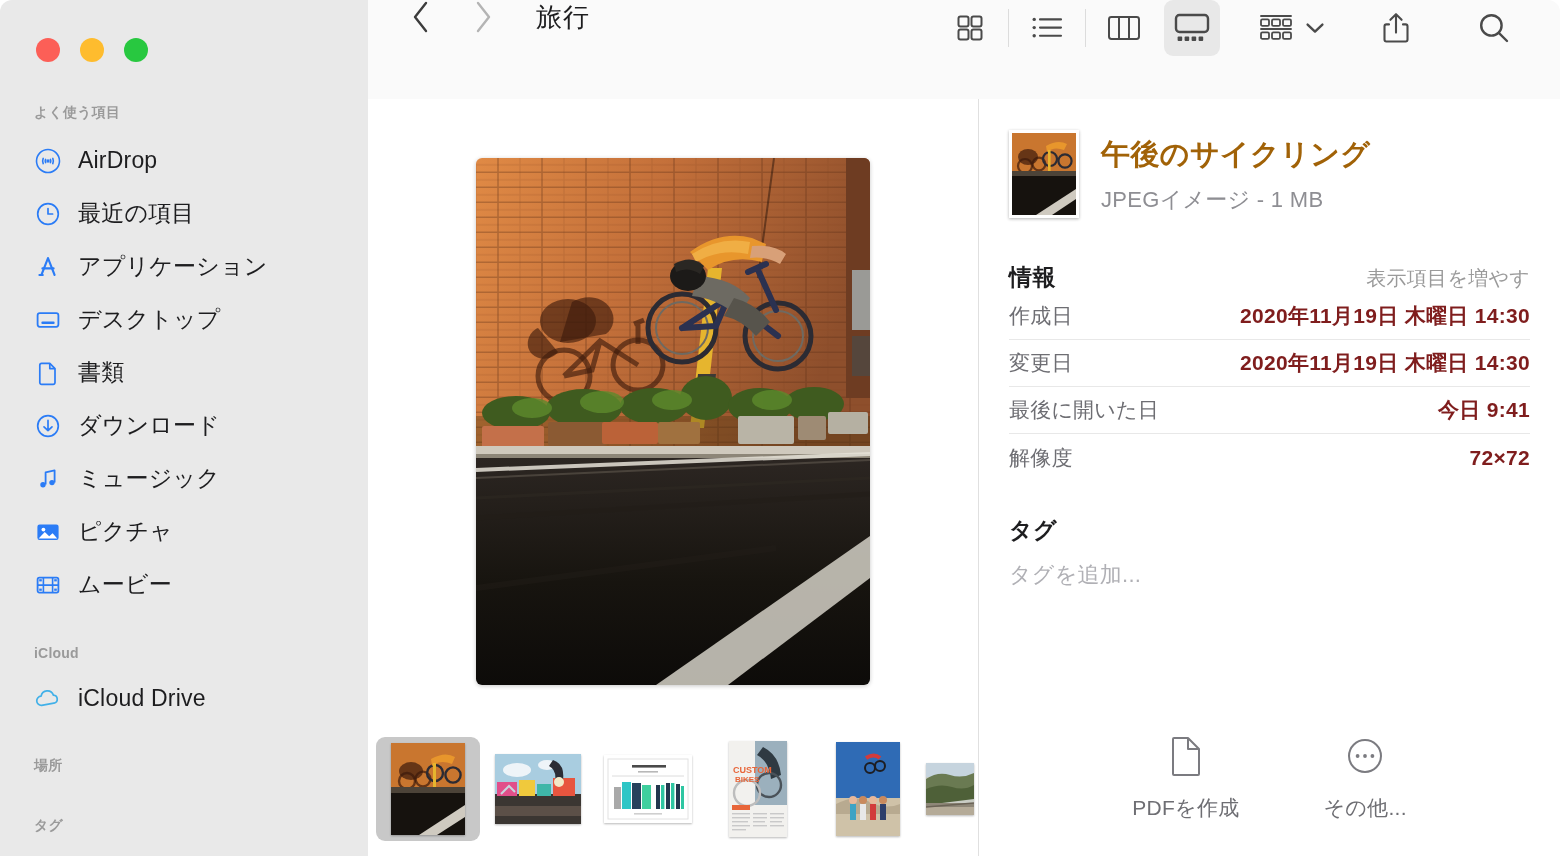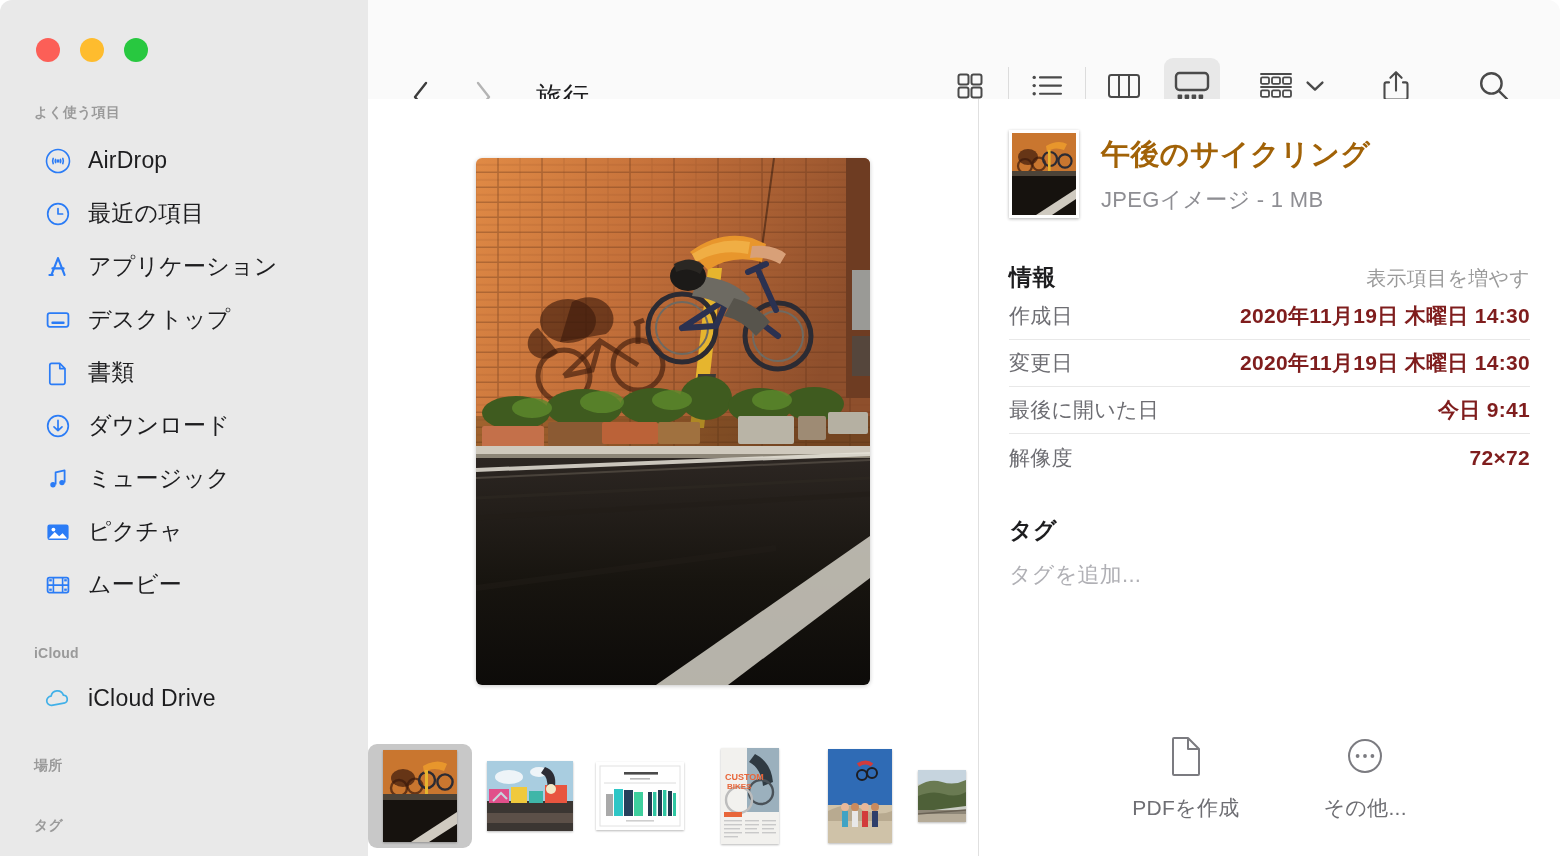--- a/index.html
+++ b/index.html
@@ -25,38 +25,38 @@
   .light.yellow { background:#febc2e; }
   .light.green { background:#28c840; }
 
   .sb-section { position:absolute; left:0; width:368px; }
   .sb-header {
     font-size:14px; font-weight:700; color:#9a9a9a;
     padding-left:34px; letter-spacing:0.2px;
   }
   .sb-item {
     display:flex; align-items:center; height:53px;
-    padding-left:44px; gap:16px; cursor:default;
+    padding-left:34px; gap:16px; cursor:default;
   }
   .sb-icon { width:28px; height:28px; flex:0 0 28px; display:flex; align-items:center; justify-content:center; }
   .sb-icon svg { display:block; }
   .sb-label {
     font-size:23px; color:#1d1d1f; letter-spacing:0.2px;
     white-space:nowrap;
   }
 
   
   .main { flex:1; height:856px; position:relative; background:#fff; border-top-right-radius:12px; }
 
   .toolbar {
     position:absolute; top:0; left:0; right:0; height:115px;
     background:#fafafa;
     border-bottom:1px solid #e0e0e0;
     border-top-right-radius:12px;
-    display:flex; align-items:flex-end;
+    display:flex; align-items:flex-start;
   }
   .nav-btns { display:flex; align-items:center; margin-left:40px; gap:36px; }
   .nav-btn { width:26px; height:34px; display:flex; align-items:center; justify-content:center; }
   .title {
     margin-left:40px; font-size:26px; color:#1d1d1f; font-weight:400;
     letter-spacing:1px;
   }
   .tb-right { margin-left:auto; display:flex; align-items:center; padding-right:38px; }
   .tb-btn {
     width:56px; height:56px; border-radius:9px;
@@ -82,22 +82,22 @@
     display:flex; justify-content:center;
   }
   .hero {
     width:394px; height:527px; border-radius:6px; overflow:hidden;
     box-shadow:0 1px 4px rgba(0,0,0,0.22);
     position:relative;
   }
   .film { position:absolute; inset:0; }
 
   .strip {
-    position:absolute; bottom:4px; left:0; right:0; height:112px;
-    display:flex; align-items:center; 
+    position:absolute; bottom:11px; left:0; right:0; height:112px;
+    display:flex; align-items:center; padding-left:8px;
     overflow:hidden;
   }
   .thumb-cell {
     flex:0 0 auto; display:flex; align-items:center; justify-content:center;
     width:104px; height:104px; margin-right:6px; position:relative;
   }
   .thumb-cell.sel { background:#c8c8c8; border-radius:9px; width:104px; }
   .thumb {
     position:relative; overflow:hidden;
     box-shadow:0 1px 2px rgba(0,0,0,0.28);

